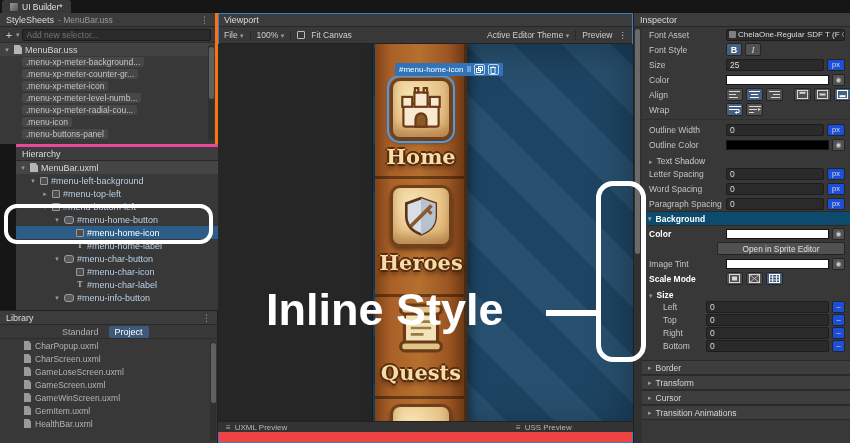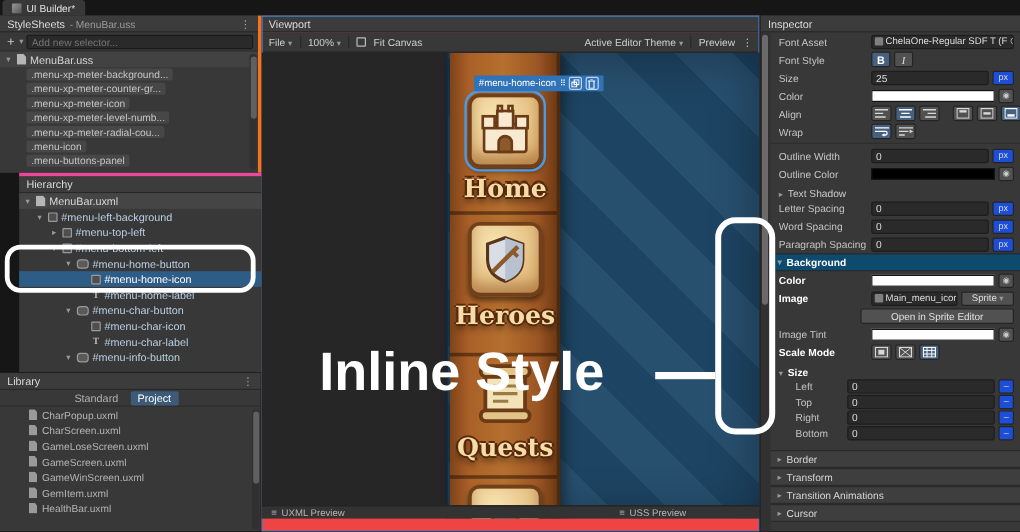--- a/index.html
+++ b/index.html
@@ -538,34 +538,20 @@
     </div>
 
     <div class="irow">
       <span class="ilabel bold">Color</span>
       <div class="ival">
         <span class="swatch" style="background:#ffffff"></span>
         <span class="cpick">◉</span>
       </div>
     </div>
 
-    <div class="irow">
-      <span class="ilabel bold">Image</span>
-      <div class="ival">
-        <div class="objfield">
-          <span class="assetico"></span>
-          <span>Main_menu_icor</span>
-
-        </div>
-        <span class="ddbtn">
-          <span>Sprite</span>
-          <span class="caret">▾</span>
-        </span>
-      </div>
-    </div>
 
     <div class="irow">
       <span class="sebtn">Open in Sprite Editor</span>
     </div>
 
     <div class="irow">
       <span class="ilabel">Image Tint</span>
       <div class="ival">
         <span class="swatch" style="background:#ffffff"></span>
         <span class="cpick">◉</span>
@@ -635,25 +621,25 @@
     <div class="sect">
       <span class="arr">▸</span>
       <span>Border</span>
     </div>
     <div class="sect">
       <span class="arr">▸</span>
       <span>Transform</span>
     </div>
     <div class="sect">
       <span class="arr">▸</span>
-      <span>Transition Animations</span>
+      <span>Cursor</span>
     </div>
     <div class="sect">
       <span class="arr">▸</span>
-      <span>Cursor</span>
+      <span>Transition Animations</span>
     </div>
 
   </div>
 </div>
 
 <div class="anno" id="anno-hier"></div>
 <div class="anno" id="anno-text">Inline Style</div>
 <div class="anno" id="anno-line"></div>
 <div class="anno" id="anno-rect"></div>
 

